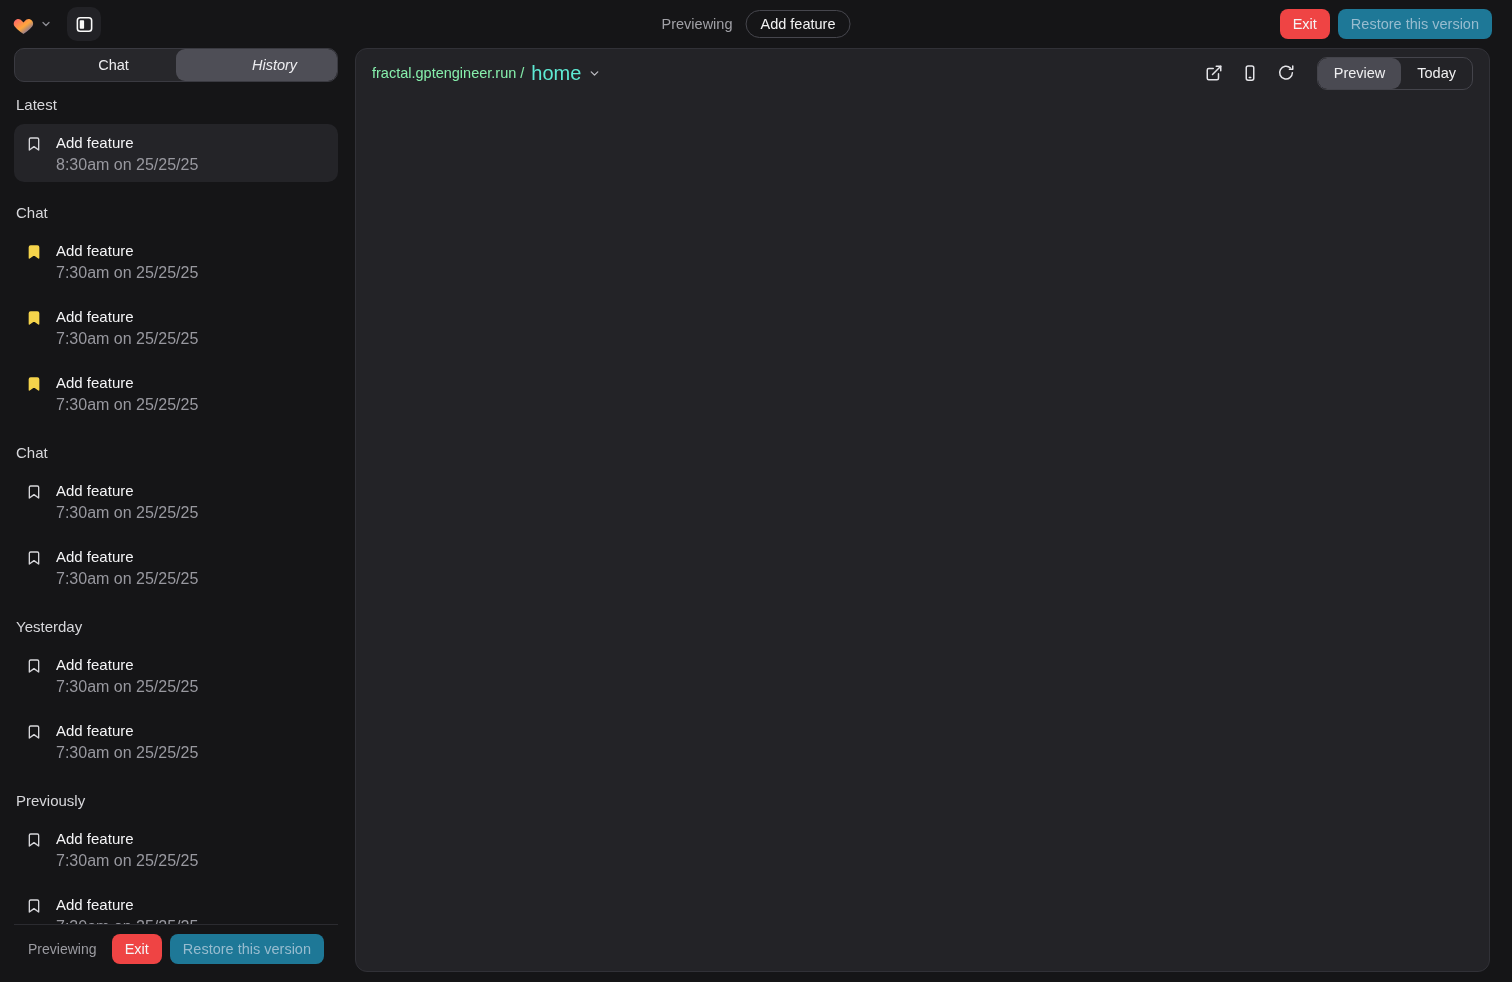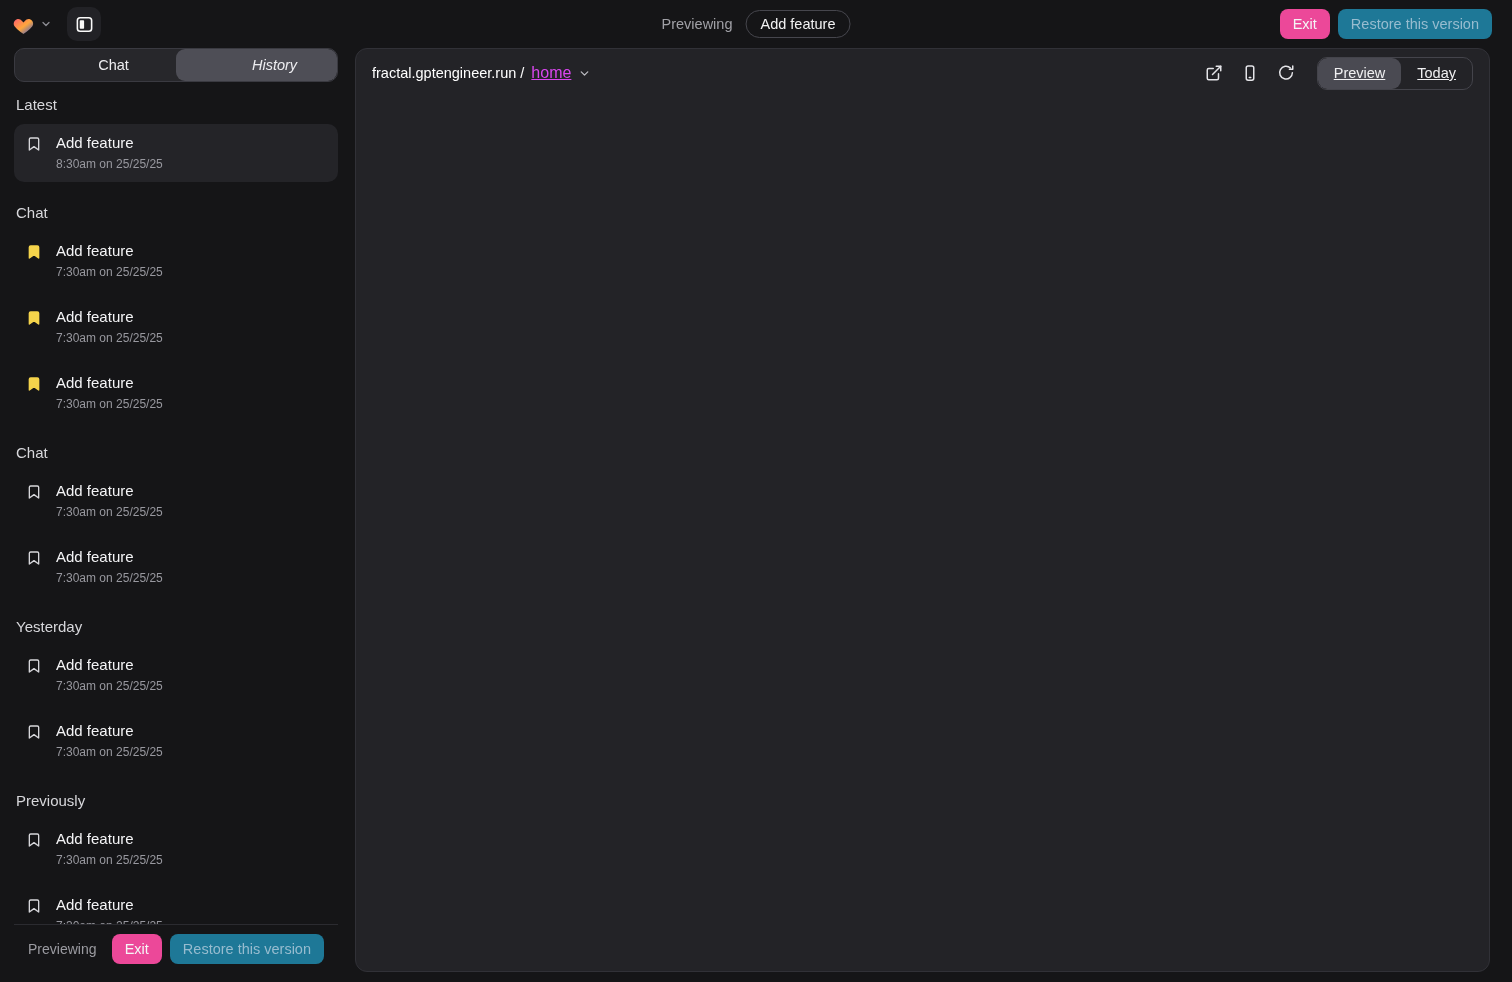--- a/index.html
+++ b/index.html
@@ -56,21 +56,21 @@
     height: 30px;
     border: none;
     border-radius: 8px;
     padding: 0 13px;
     font-size: 14.5px;
     font-weight: 500;
     font-family: inherit;
     display: inline-flex; align-items: center; justify-content: center;
     cursor: pointer;
   }
-  .btn-dark { background: #ec4899; color: #f5f5f6; }
+  .btn-dark { background: #ef4444; color: #f5f5f6; }
   .btn-accent { background: var(--accent, #1e7897); color: var(--accent-text, #97bccf); }
 
   
   .content {
     display: flex;
     gap: 17px;
     height: 924px;
     margin: 0 22px 10px 14px;
   }
 
@@ -110,21 +110,21 @@
     padding: 9px 12px;
     border-radius: 10px;
     cursor: pointer;
   }
   .item.highlighted { background: #242428; }
   .bm { margin-top: 3px; display: inline-flex; }
   .bm svg { width: 16px; height: 16px; }
   .bm-outline svg { fill: none; stroke: #d6d6da; stroke-width: 2; }
   .bm-filled svg { fill: var(--bookmark, #f5d44b); stroke: var(--bookmark, #f5d44b); stroke-width: 2; }
   .item-title { font-size: 15px; font-weight: 500; color: #f4f4f6; line-height: 20px; }
-  .item-time { font-size: 12px; color: #98989f; line-height: 17px; margin-top: 3px; }
+  .item-time { font-size: 16px; color: #98989f; line-height: 17px; margin-top: 3px; }
 
   .sidebar-footer {
     margin-top: auto;
     border-top: 1px solid #2b2b30;
     padding: 9px 14px 8px 14px;
     display: flex;
     align-items: center;
   }
   .footer-previewing { font-size: 14px; color: #9b9ba1; }
   .footer-buttons { margin-left: auto; display: flex; gap: 8px; }
@@ -138,22 +138,22 @@
     display: flex;
     flex-direction: column;
     overflow: hidden;
   }
   .pane-header {
     height: 48px; flex: none;
     display: flex; align-items: center;
     padding: 0 16px;
   }
   .url-group { display: flex; align-items: center; gap: 7px; cursor: pointer; }
-  .url-prefix { font-size: 14.5px; color: #ffffff; }
-  .url-current { font-size: 16px; color: #d946ef; font-weight: 500; text-decoration: underline; }
+  .url-prefix { font-size: 14.5px; color: #86efac; }
+  .url-current { font-size: 20px; color: #5eead4; font-weight: 500; }
   .url-chevron { width: 13px; height: 13px; color: #b9b9bf; display: inline-flex; }
 
   .pane-header-right { margin-left: auto; display: flex; align-items: center; gap: 18px; }
   .icon-btn {
     background: none; border: none; padding: 0;
     display: inline-flex; cursor: pointer;
     color: #e4e4e8;
   }
   .icon-btn svg { width: 18px; height: 18px; fill: none; stroke: currentColor; stroke-width: 2; stroke-linecap: round; stroke-linejoin: round; }
 
@@ -165,21 +165,20 @@
     overflow: hidden;
     margin-left: 4px;
   }
   .view-seg {
     display: flex; align-items: center; justify-content: center;
     padding: 8px 16px;
     font-size: 14.5px; font-weight: 500;
     color: #f0f0f2;
     cursor: pointer;
     border-radius: 9px;
-    text-decoration: underline;
   }
   .view-seg.active { background: #4a4a52; }
 
   .pane-body { flex: 1; }
 </style>
 </head>
 <body>
 
 <div class="topbar">
   <div class="logo-group">

